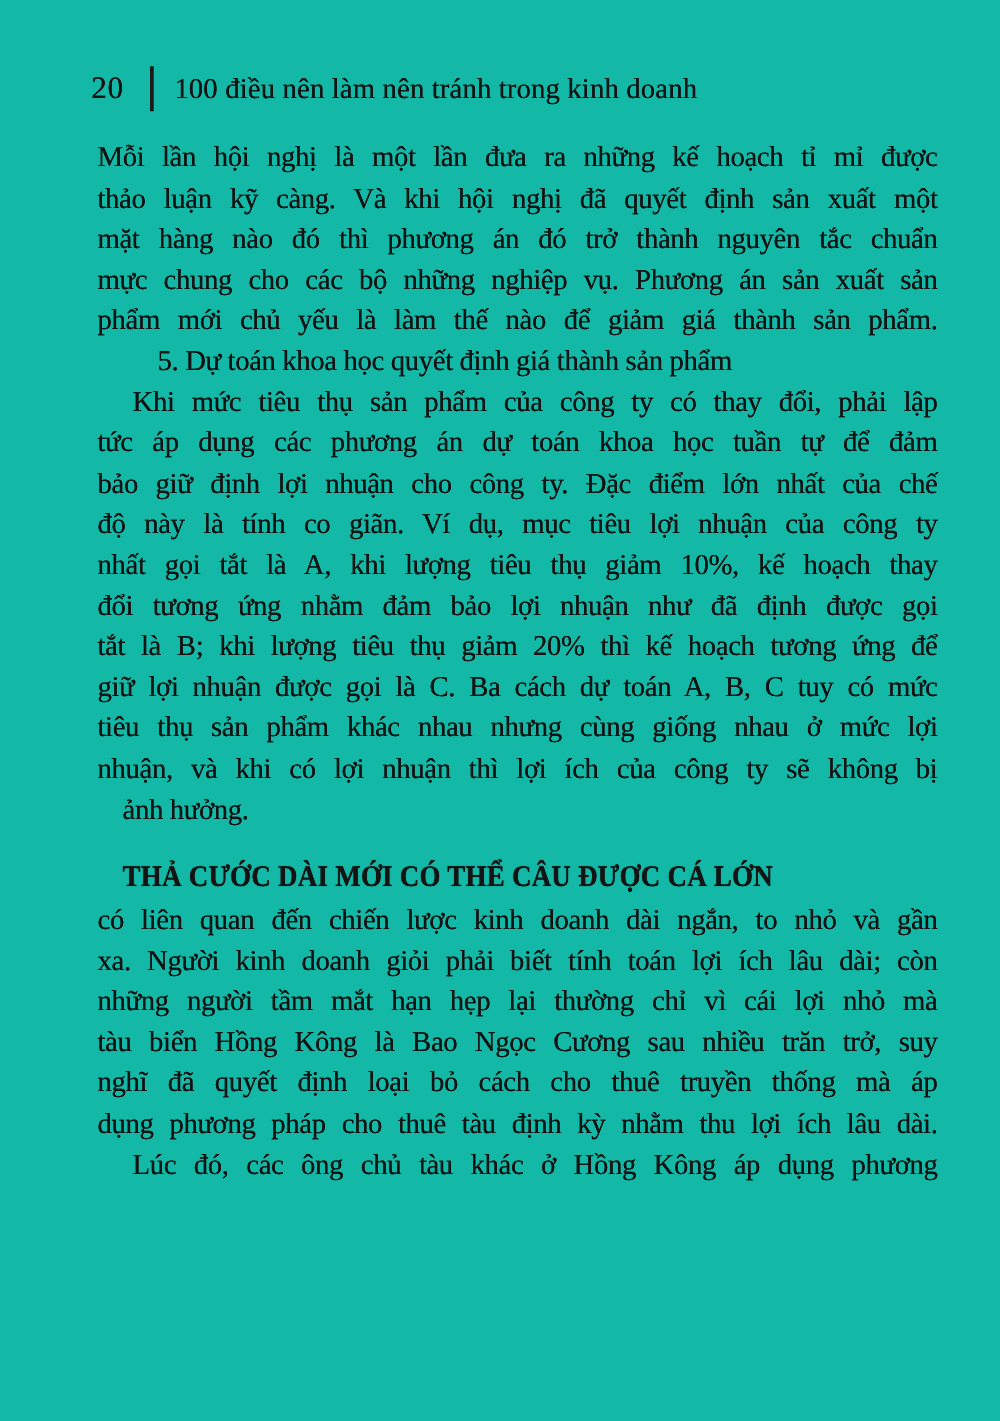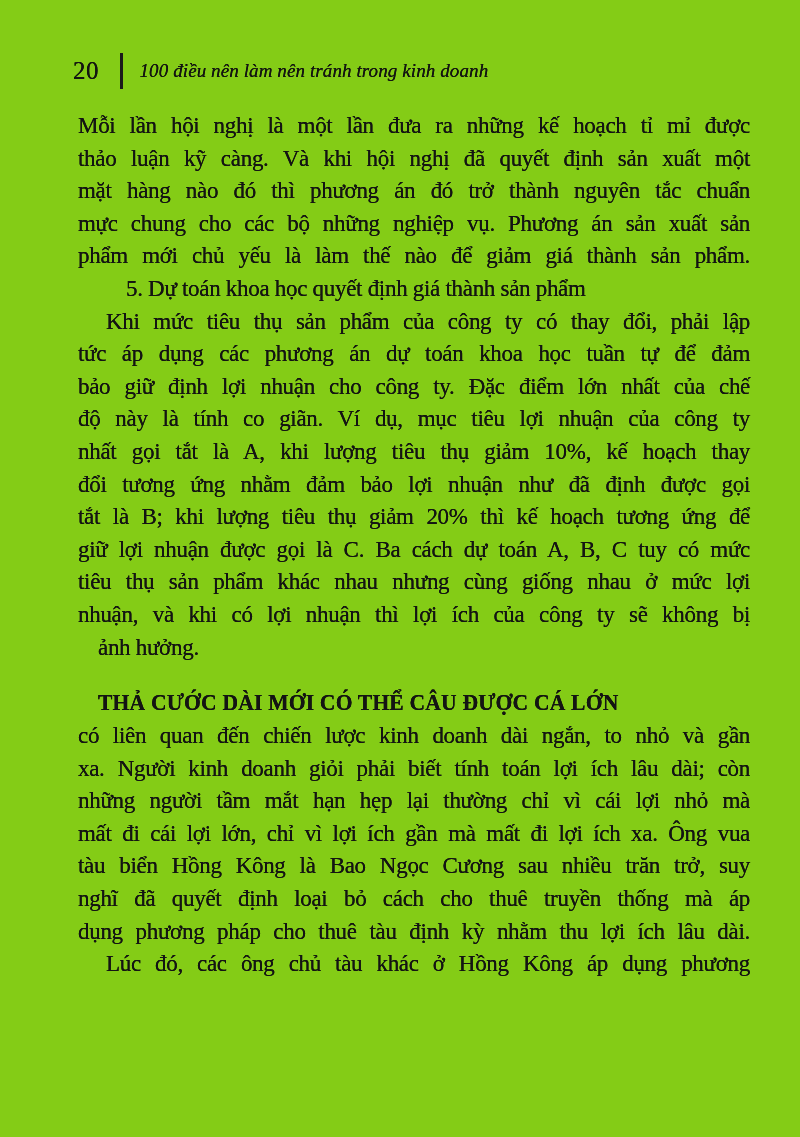--- a/index.html
+++ b/index.html
@@ -6,21 +6,21 @@
   html, body {
     margin: 0;
     padding: 0;
     background: #ffffff;
   }
   .page {
     position: relative;
     width: 800px;
     height: 1137px;
     margin: 0 auto;
-    background: #84cc16;
+    background: #14b8a6;
     font-family: "Liberation Serif", "DejaVu Serif", serif;
     color: #141414;
     overflow: hidden;
   }
   
   .running-header {
     position: absolute;
     top: 52px;
     left: 73px;
     display: flex;
@@ -33,22 +33,21 @@
     letter-spacing: 0.5px;
     text-shadow: 0 0 0.4px #000;
   }
   .header-divider {
     width: 2.5px;
     height: 36px;
     background: #1b1b1b;
     margin: 0 17px 0 21px;
   }
   .book-title {
-    font-style: italic;
-    font-size: 19px;
+    font-size: 23px;
     line-height: 38px;
     letter-spacing: 0.1px;
     text-shadow: 0 0 0.4px #000;
     white-space: nowrap;
   }
   
   .text-body {
     position: absolute;
     top: 110px;
     left: 78px;
@@ -124,21 +123,20 @@
       <div class="ln">nhuận, và khi có lợi nhuận thì lợi ích của công ty sẽ không bị</div>
       <div class="ln left">ảnh hưởng.</div>
     </div>
 
     <div class="section-heading">THẢ CƯỚC DÀI MỚI CÓ THỂ CÂU ĐƯỢC CÁ LỚN</div>
 
     <div class="para">
       <div class="ln">có liên quan đến chiến lược kinh doanh dài ngắn, to nhỏ và gần</div>
       <div class="ln">xa. Người kinh doanh giỏi phải biết tính toán lợi ích lâu dài; còn</div>
       <div class="ln">những người tầm mắt hạn hẹp lại thường chỉ vì cái lợi nhỏ mà</div>
-      <div class="ln">mất đi cái lợi lớn, chỉ vì lợi ích gần mà mất đi lợi ích xa. Ông vua</div>
       <div class="ln">tàu biển Hồng Kông là Bao Ngọc Cương sau nhiều trăn trở, suy</div>
       <div class="ln">nghĩ đã quyết định loại bỏ cách cho thuê truyền thống mà áp</div>
       <div class="ln">dụng phương pháp cho thuê tàu định kỳ nhằm thu lợi ích lâu dài.</div>
     </div>
 
     <div class="para">
       <div class="ln indent">Lúc đó, các ông chủ tàu khác ở Hồng Kông áp dụng phương</div>
     </div>
 
   </div>

